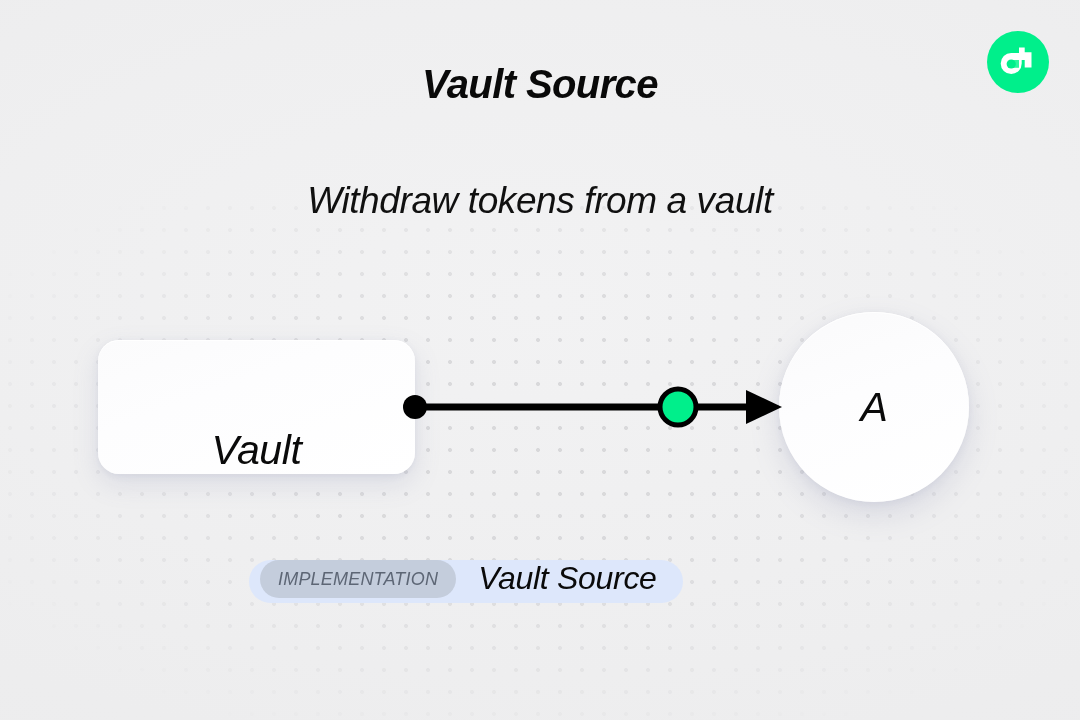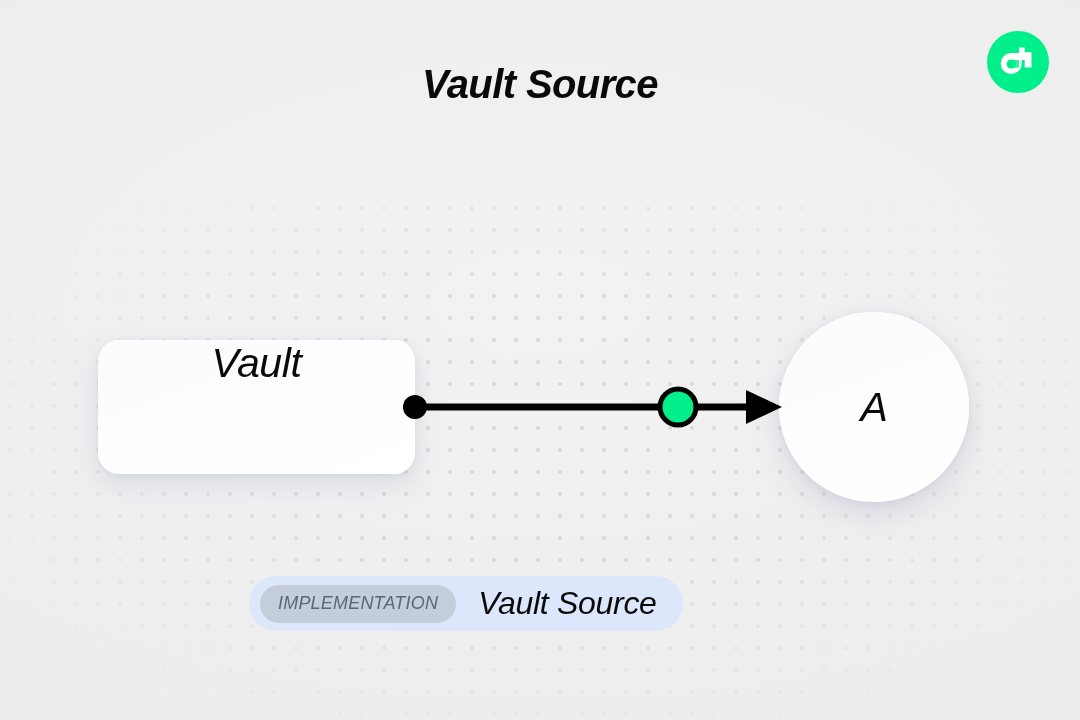--- a/index.html
+++ b/index.html
@@ -90,21 +90,21 @@
     top: 340px;
     width: 317px;
     height: 134px;
     border-radius: 21px;
     background: linear-gradient(160deg, #fbfbfc 0%, #fdfdfe 38%, #ffffff 100%);
     box-shadow:
       0 1px 0 rgba(255,255,255,0.95) inset,
       0 10px 26px rgba(120,124,165,0.17),
       0 2px 6px rgba(120,124,165,0.10);
     display: flex;
-    align-items: flex-start;
+    align-items: flex-end;
     justify-content: center;
   }
   .node-box-label {
     font-size: 41px;
     font-weight: 400;
     letter-spacing: -0.4px;
     color: #0a0a0a;
   }
 
   .node-circle {
@@ -136,26 +136,26 @@
     top: 0;
     width: 1080px;
     height: 720px;
     overflow: visible;
   }
 
   
   .impl-badge {
     position: absolute;
     left: 249px;
-    top: 576px;
-    height: 55px;
+    top: 560px;
+    height: 43px;
     border-radius: 28px;
     background: #dde7fb;
     display: flex;
-    align-items: center;
+    align-items: flex-start;
     padding: 0 26px 0 11px;
     box-sizing: border-box;
   }
   .impl-pill {
     height: 38px;
     border-radius: 19px;
     background: #c4cddc;
     display: flex;
     align-items: center;
     padding: 0 18px;
@@ -188,20 +188,21 @@
       <path d="M44.5 16.5 H32.0 V29.0 H44.5 V21.3 H37.7 V16.5 Z" fill="#ffffff"></path>
       <path d="M32.0 29.0 H24.2 V36.8 H32.0 Z" fill="#2ef79e"></path>
       <path d="M24.2 22.0 A10.5 10.5 0 1 0 34.7 32.5 V29.0 H32.0 V36.8 H24.2 V29.0 H32.0 V22.0 Z" fill="#ffffff"></path>
       <circle cx="24.2" cy="33.0" r="4.6" fill="#00ef8b"></circle>
       <path d="M37.7 29.0 H44.5 V36.5 H37.7 Z" fill="#ffffff"></path>
     </svg>
   </div>
 
   <div class="page-title">Vault Source</div>
 
+  <div class="page-subtitle">Withdraw tokens from a vault</div>
 
   <div class="diagram">
 
     <div class="node-box">
       <span class="node-box-label">Vault</span>
     </div>
 
     <div class="node-circle">
       <span class="node-circle-label">A</span>
     </div>

